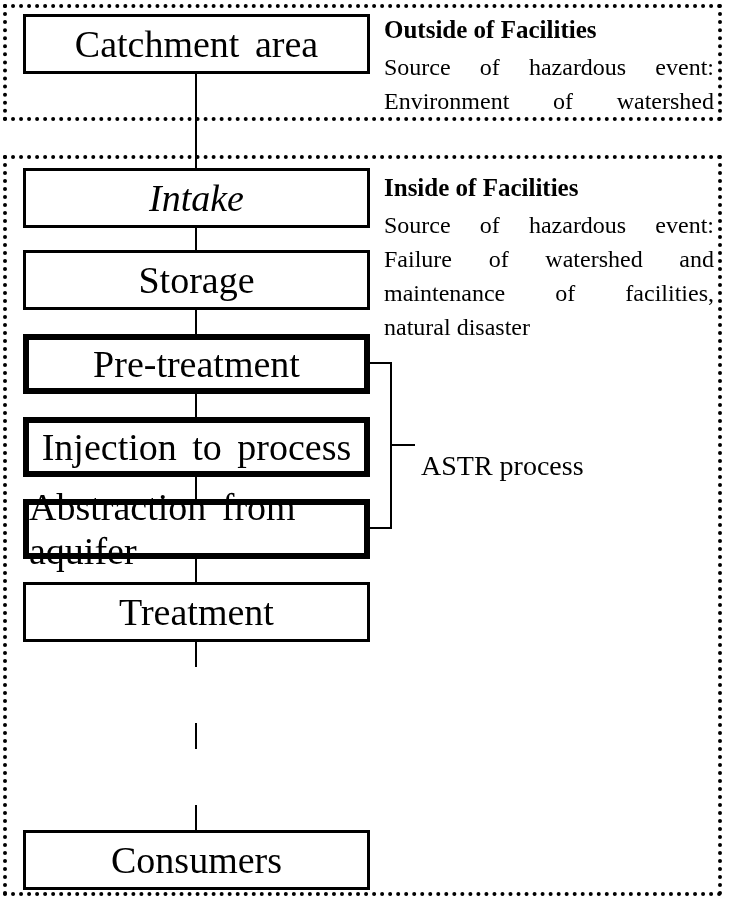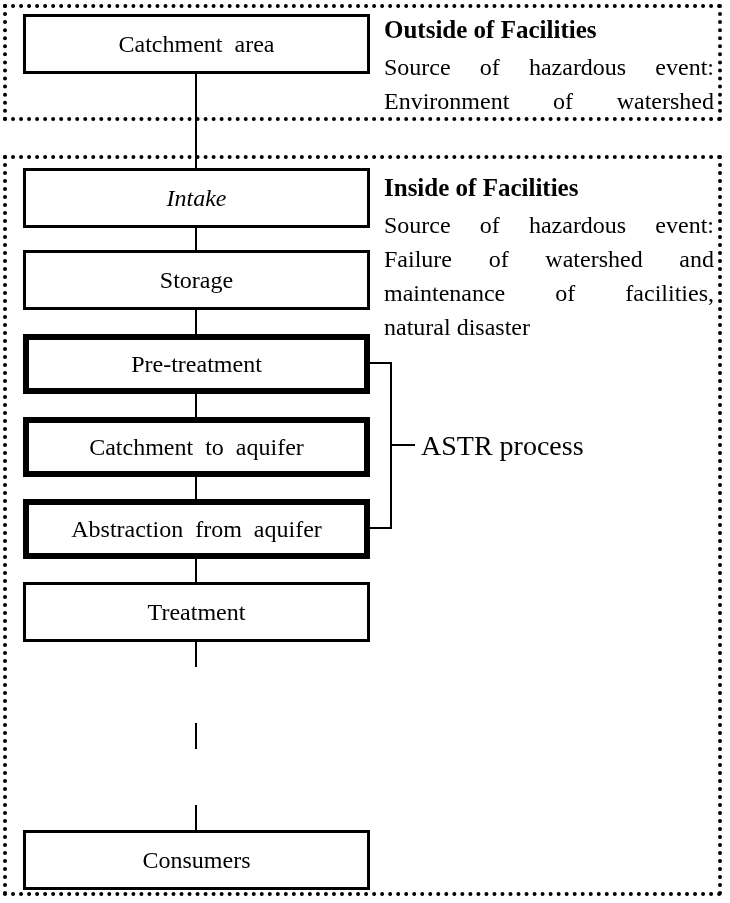--- a/index.html
+++ b/index.html
@@ -32,21 +32,21 @@
     position: absolute;
     left: 23px;
     width: 347px;
     height: 60px;
     box-sizing: border-box;
     background: #ffffff;
     border: 3px solid #000000;
     display: flex;
     align-items: center;
     justify-content: center;
-    font-size: 24px;
+    font-size: 38px;
     word-spacing: 6px;
     z-index: 2;
   }
   .flow-box.emphasized { border-width: 6px; }
 
   
   .connector {
     position: absolute;
     left: 195px;
     width: 2px;
@@ -81,21 +81,21 @@
   }
   .side-line.justified {
     white-space: normal;
     text-align: justify;
     text-align-last: justify;
   }
 
   #astr-label {
     position: absolute;
     left: 421px;
-    top: 429px;
+    top: 449px;
     height: 34px;
     line-height: 34px;
     font-size: 28px;
     white-space: nowrap;
     z-index: 2;
   }
 </style>
 </head>
 <body>
 
@@ -126,21 +126,21 @@
   <div class="flow-box" style="top:168px;font-style:italic;">
     <span>Intake</span>
   </div>
   <div class="flow-box" style="top:250px;">
     <span>Storage</span>
   </div>
   <div class="flow-box emphasized" style="top:334px;">
     <span>Pre-treatment</span>
   </div>
   <div class="flow-box emphasized" style="top:417px;">
-    <span>Catchment to aquifer</span>
+    <span>Injection to process</span>
   </div>
   <div class="flow-box emphasized" style="top:499px;">
     <span>Abstraction from aquifer</span>
   </div>
   <div class="flow-box" style="top:582px;">
     <span>Treatment</span>
   </div>
   <div class="flow-box" style="top:830px;">
     <span>Consumers</span>
   </div>

